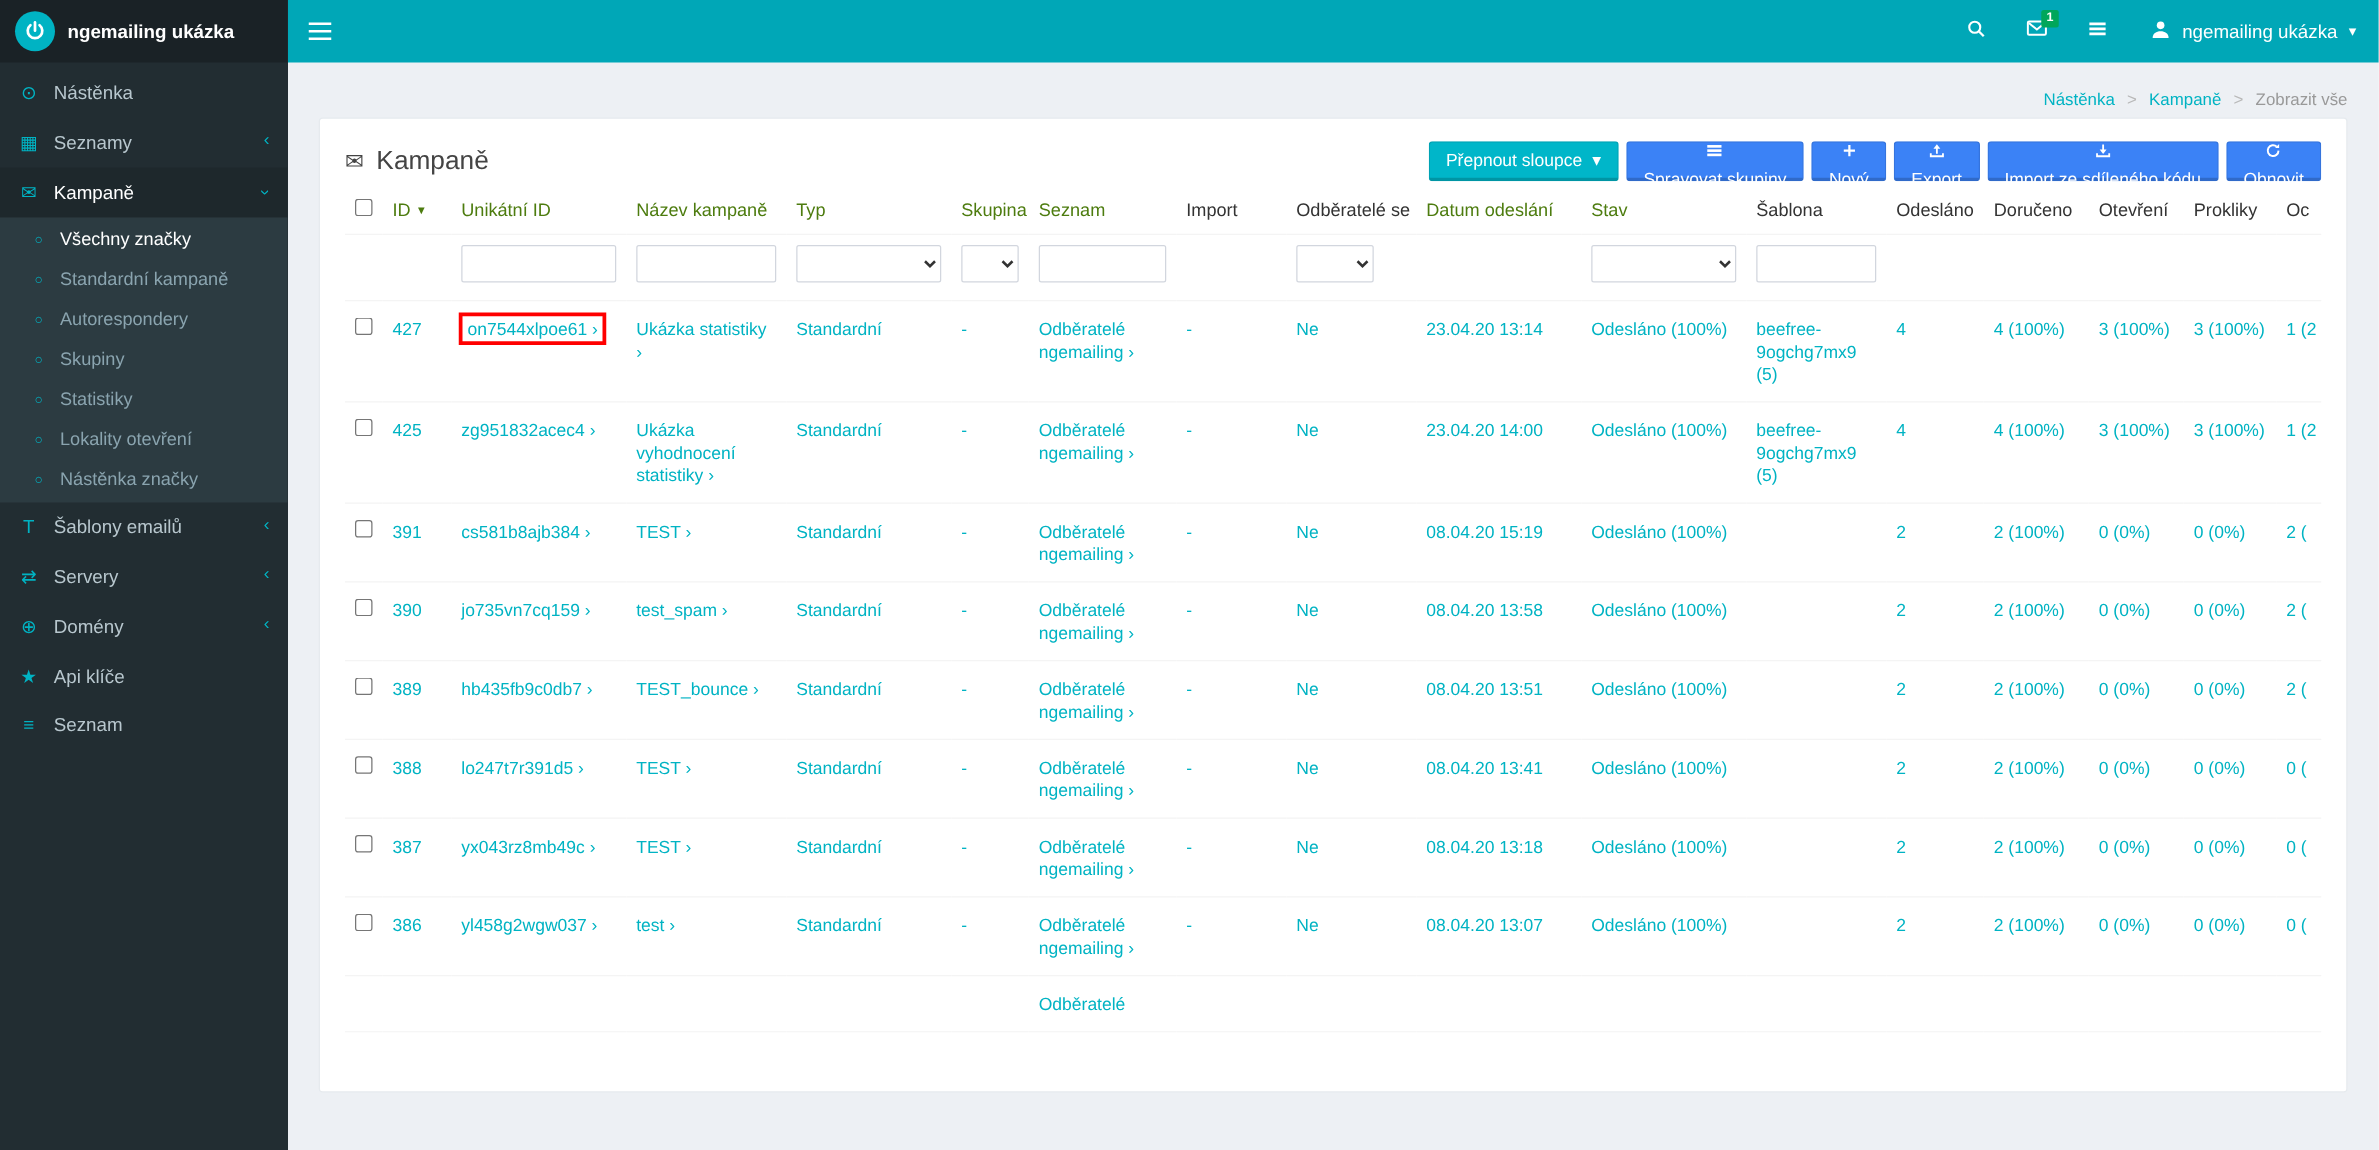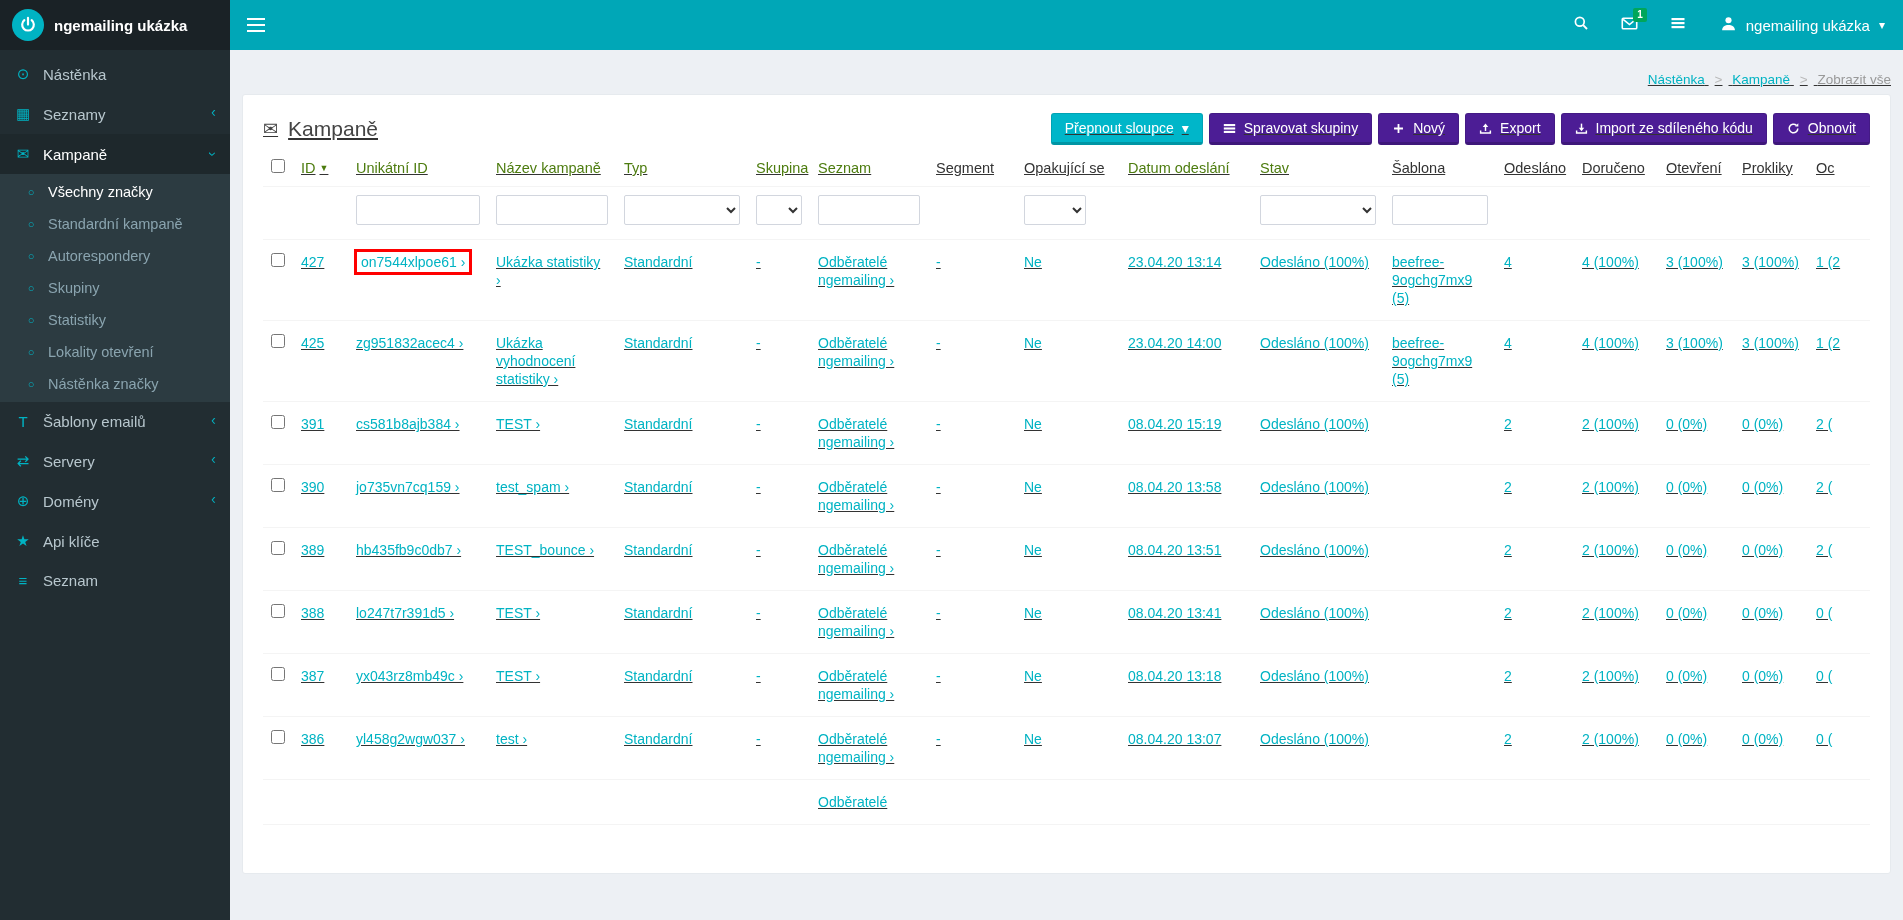--- a/index.html
+++ b/index.html
@@ -29,33 +29,33 @@
   .main { margin-left: 230px; }
   .topbar { height: 50px; background: #00a7b7; display: flex; align-items: stretch; color: #fff; }
   .hamburger { width: 52px; display: flex; flex-direction: column; align-items: center; justify-content: center; gap: 4px; cursor: pointer; }
   .hamburger span { display: block; width: 18px; height: 2px; background: #fff; }
   .topbar-right { margin-left: auto; display: flex; align-items: stretch; }
   .tb-icon { display: flex; align-items: center; padding: 0 16px; cursor: pointer; position: relative; }
   .tb-badge { position: absolute; top: 8px; right: 7px; background: #00a65a; color: #fff; font-size: 10px; line-height: 1; padding: 2px 4px; border-radius: 2px; font-weight: bold; }
   .user-menu { display: flex; align-items: center; gap: 9px; padding: 0 18px; cursor: pointer; font-size: 15px; }
   .tb-caret { font-size: 12px; }
   
-  .content { height: 870px; overflow: hidden; padding: 0 12px; text-decoration: underline; }
+  .content { height: 870px; overflow: hidden; padding: 0 25px; }
   .breadcrumb { text-align: right; font-size: 13.5px; padding: 22px 0 0; height: 44px; }
   .bc-link { color: #00b3c3; cursor: pointer; }
   .bc-sep { color: #b9b9b9; margin: 0 6px; }
   .bc-current { color: #999; }
   .card { background: #fff; border: 1px solid #e6eaee; border-radius: 3px; padding: 18px 20px; min-height: 780px; }
   .card-head { display: flex; align-items: center; justify-content: space-between; }
   .page-title { font-size: 21px; color: #444; display: flex; align-items: center; gap: 10px; }
   .title-icon { font-size: 18px; color: #444; }
   .btn-row { display: flex; gap: 6px; }
   .btn { height: 32px; display: inline-flex; align-items: center; gap: 8px; padding: 0 13px; color: #fff; font-size: 14px; font-family: "Liberation Sans", sans-serif; border: 1px solid rgba(0,0,0,0.10); border-bottom: 3px solid rgba(0,0,0,0.18); border-radius: 3px; cursor: pointer; white-space: nowrap; }
   .btn-light { background: #00b6c9; }
-  .btn-dark { background: #4c1d95; }
+  .btn-dark { background: #3b82f6; flex-direction: column; }
   .b-icon { display: inline-flex; align-items: center; }
   .results { color: #777; font-size: 13.5px; margin: 20px 0 6px; }
   
   .table-wrap { overflow: hidden; width: 100%; }
   table { border-collapse: collapse; table-layout: fixed; width: 1640px; }
   th { text-align: left; font-weight: normal; font-size: 14.5px; padding: 14px 8px 10px; border-bottom: 1px solid #f4f4f4; vertical-align: bottom; white-space: nowrap; }
   th.sortable { color: #4d7c0f; cursor: pointer; }
   th.plain { color: #333; }
   .sort-caret { font-size: 9px; margin-left: 4px; vertical-align: 2px; }
   .filter-cell { padding: 8px 8px 14px; border-bottom: 1px solid #f4f4f4; }
@@ -277,22 +277,22 @@
         <table>
           <thead>
             <tr id="thead-row">
                 <th class="col-cb"><input type="checkbox" style=""></th>
                 <th class="col-id sortable"><span>ID</span><span class="sort-caret">▼</span></th>
                 <th class="col-uid sortable"><span>Unikátní ID</span></th>
                 <th class="col-nazev sortable"><span>Název kampaně</span></th>
                 <th class="col-typ sortable"><span>Typ</span></th>
                 <th class="col-skupina sortable"><span>Skupina</span></th>
                 <th class="col-seznam sortable"><span>Seznam</span></th>
-                <th class="col-segment plain"><span>Segment</span></th>
-                <th class="col-opak plain"><span>Opakující se</span></th>
+                <th class="col-segment plain"><span>Import</span></th>
+                <th class="col-opak plain"><span>Odběratelé se</span></th>
                 <th class="col-datum sortable"><span>Datum odeslání</span></th>
                 <th class="col-stav sortable"><span>Stav</span></th>
                 <th class="col-sablona plain"><span>Šablona</span></th>
                 <th class="col-odeslano plain"><span>Odesláno</span></th>
                 <th class="col-doruceno plain"><span>Doručeno</span></th>
                 <th class="col-otevreni plain"><span>Otevření</span></th>
                 <th class="col-prokliky plain"><span>Prokliky</span></th>
                 <th class="col-oc plain"><span>Oc</span></th>
               </tr>
             <tr id="filter-row">

